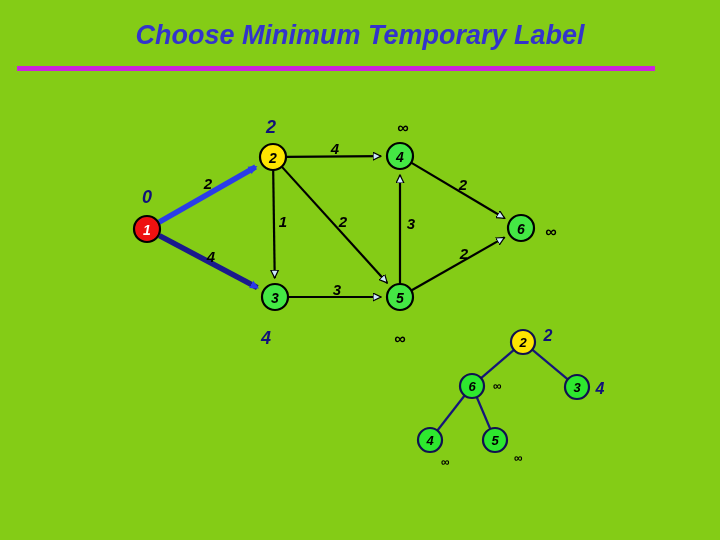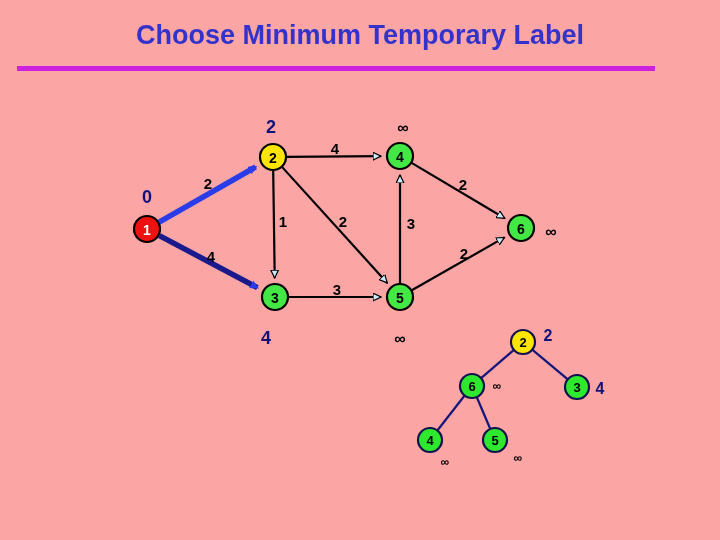--- a/index.html
+++ b/index.html
@@ -12,21 +12,22 @@
     background: #cce9fb;
     font-family: "Liberation Sans", sans-serif;
     overflow: hidden;
     position: relative;
   }
   #slide {
     position: absolute;
     left: 0; top: 0;
     width: 720px;
     height: 540px;
-    background: #fca5a5;
+    background: #84cc16;
+    font-style: italic;
   }
   #title {
     position: absolute;
     left: 0;
     top: 20px;
     width: 720px;
     text-align: center;
     font-size: 27px;
     font-weight: bold;
     color: #3333cc;

